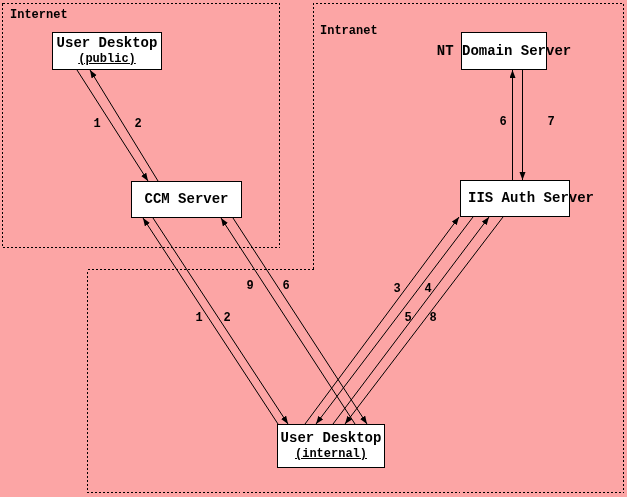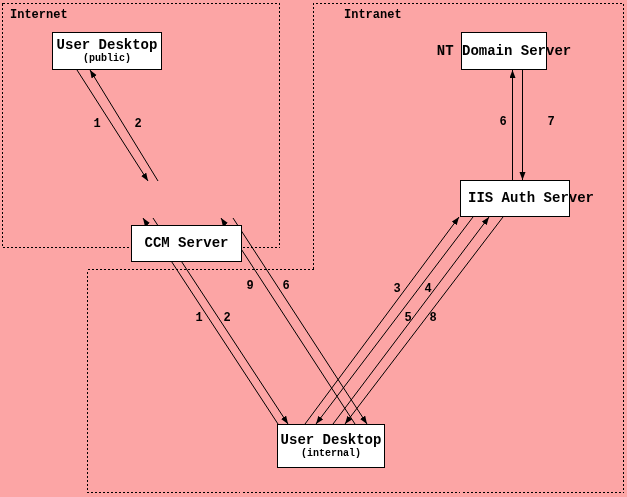--- a/index.html
+++ b/index.html
@@ -12,21 +12,21 @@
   .zone-label{
     position:absolute;font-size:12px;font-weight:bold;letter-spacing:0;
     white-space:nowrap;line-height:1;
   }
   .node{
     position:absolute;border:1px solid #000000;background:#ffffff;
     display:flex;flex-direction:column;align-items:center;justify-content:center;
     text-align:center;box-sizing:border-box;
   }
   .node-title{font-size:14px;font-weight:bold;line-height:1.2;white-space:nowrap;}
-  .node-sub{font-size:10px;font-weight:bold;line-height:1.2;white-space:nowrap;}
+  .node-sub{font-size:12px;font-weight:bold;line-height:1.2;white-space:nowrap;text-decoration:underline;}
   .flow-label{
     position:absolute;transform:translate(-50%,-50%);
     font-size:12px;font-weight:bold;line-height:1;white-space:nowrap;
   }
 </style>
 </head>
 <body>
 
 <div class="diagram">
 
@@ -52,28 +52,28 @@
     <path d="M305,424 L459,217" stroke="#000" stroke-width="1" fill="none" marker-end="url(#ah)"></path>
     <path d="M473,217 L316,424" stroke="#000" stroke-width="1" fill="none" marker-end="url(#ah)"></path>
     <path d="M333,424 L489,217" stroke="#000" stroke-width="1" fill="none" marker-end="url(#ah)"></path>
     <path d="M503,217 L345,424" stroke="#000" stroke-width="1" fill="none" marker-end="url(#ah)"></path>
 
     <path d="M512.5,180 L512.5,70" stroke="#000" stroke-width="1" fill="none" marker-end="url(#ah)"></path>
     <path d="M522.5,70 L522.5,180" stroke="#000" stroke-width="1" fill="none" marker-end="url(#ah)"></path>
   </svg>
 
   <div class="zone-label" style="left:10px;top:9px;">Internet</div>
-  <div class="zone-label" style="left:320px;top:9px;margin-left:24px;">Intranet</div>
+  <div class="zone-label" style="left:320px;top:25px;">Intranet</div>
 
   <div class="node" style="left:52px;top:32px;width:110px;height:38px;">
     <div class="node-title">User Desktop</div>
     <div class="node-sub">(public)</div>
   </div>
 
-  <div class="node" style="left:131px;top:181px;width:111px;height:37px;margin-top:44px;">
+  <div class="node" style="left:131px;top:181px;width:111px;height:37px;">
     <div class="node-title">CCM Server</div>
   </div>
 
   <div class="node" style="left:461px;top:32px;width:86px;height:38px;">
     <div class="node-title">NT Domain Server</div>
   </div>
 
   <div class="node" style="left:460px;top:180px;width:110px;height:37px;padding-left:32px;">
     <div class="node-title">IIS Auth Server</div>
   </div>

